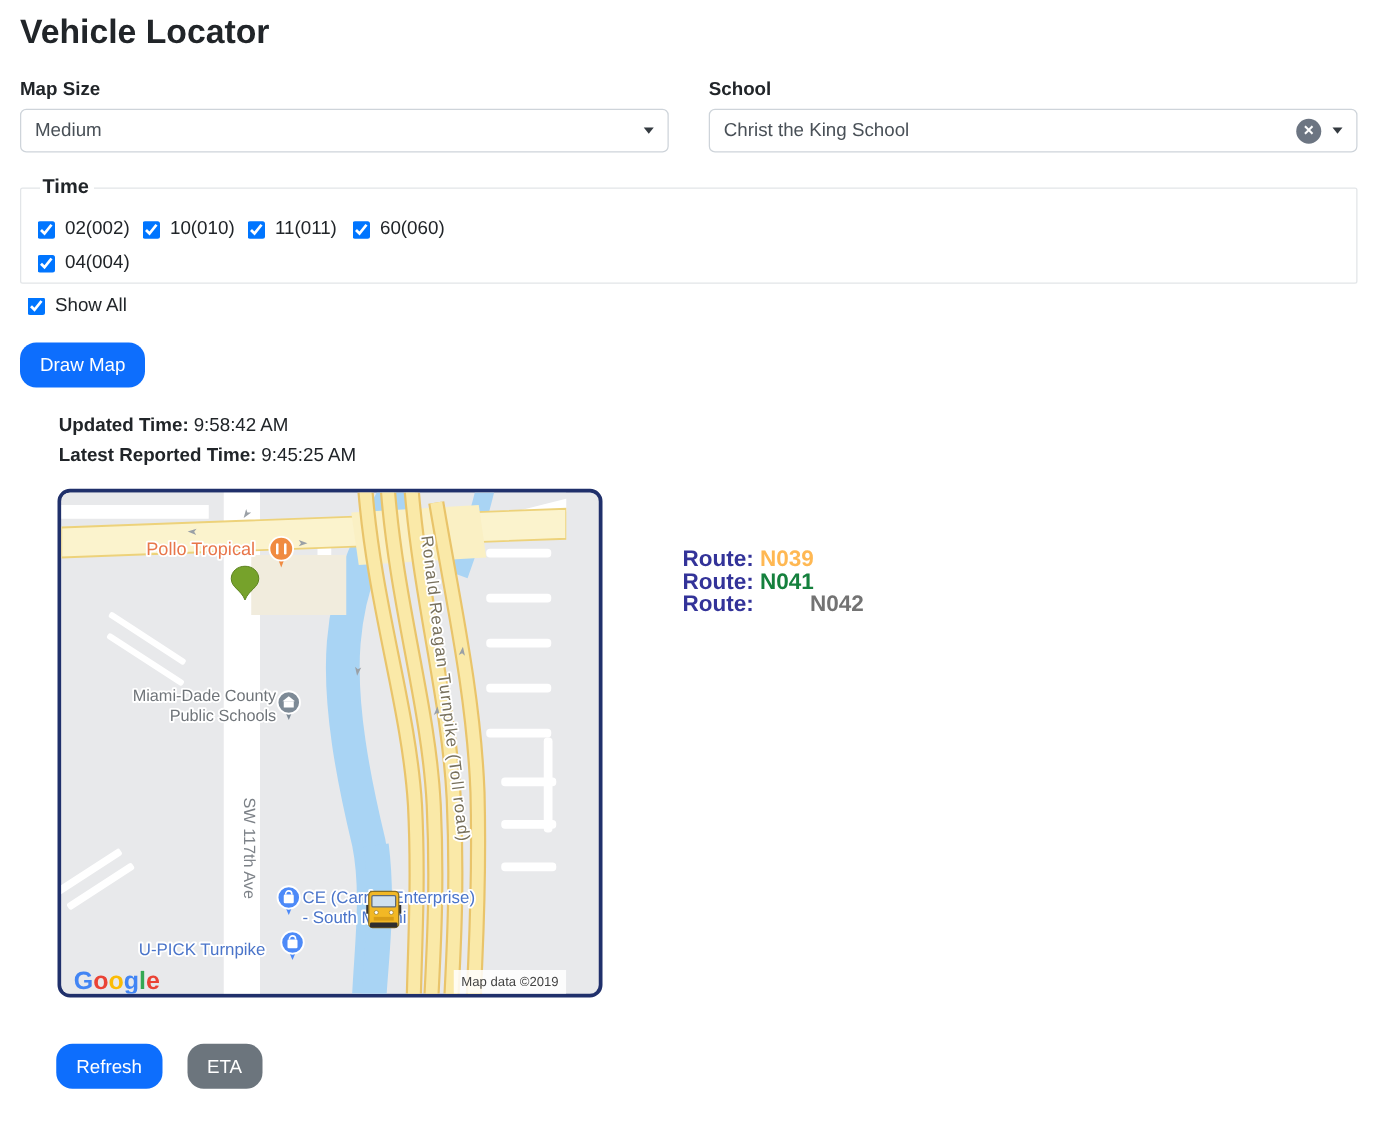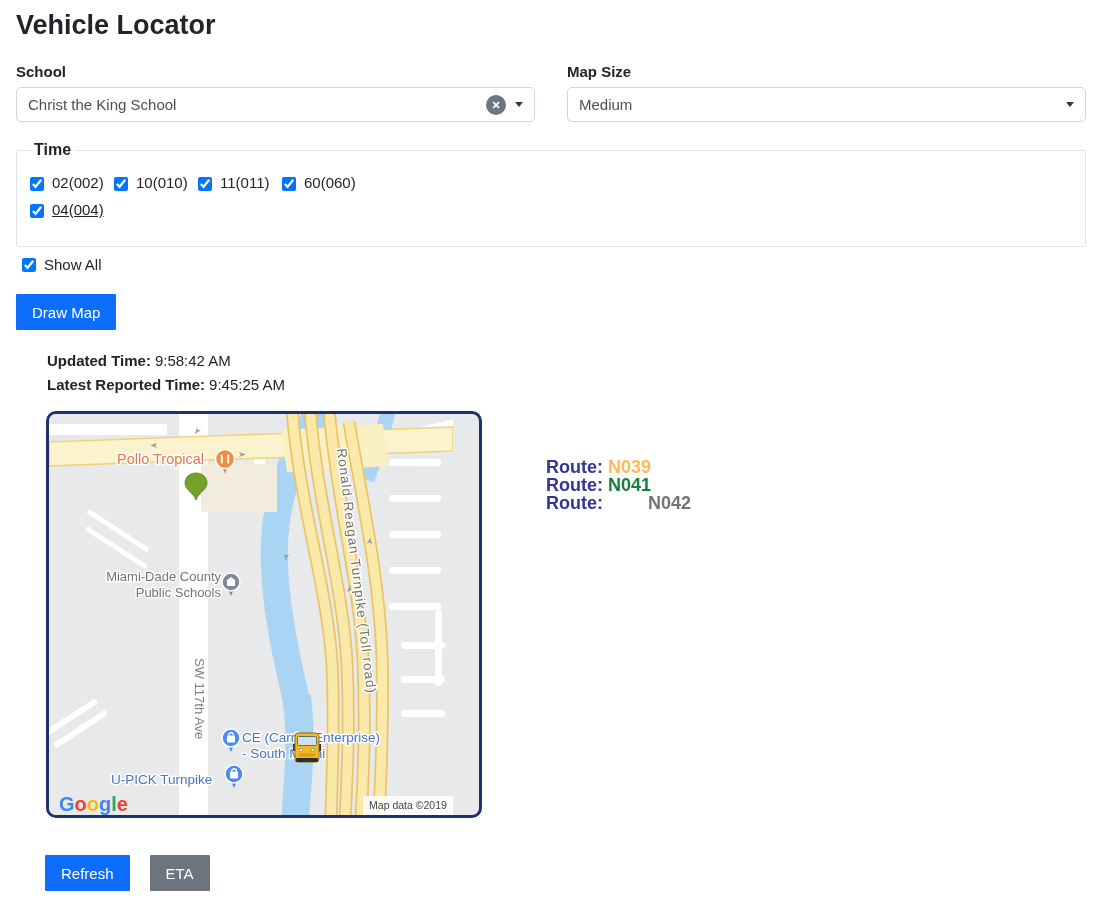--- a/index.html
+++ b/index.html
@@ -36,26 +36,26 @@
   }
   .select-mock { justify-content:space-between; cursor:pointer; }
   fieldset.route-fieldset {
     border:1px solid #e2e5e8; border-radius:2px;
     margin:19px 0 0 0; padding:13px 12px 8px 13px;
   }
   fieldset.route-fieldset legend {
     font-size:16px; font-weight:700; padding:0 4px 0 2px; margin-left:2px; width:auto;
   }
   .cb-row { margin:2px 0 10px 0; display:flex; }
-  .cb-row:last-child { margin-bottom:20px;text-decoration:underline; }
+  .cb-row:last-child { margin-bottom:0; }
   .cb-item { display:inline-flex; align-items:flex-end; font-size:15px; width:84px; }
   .cb-item input, .show-all input { width:14px; height:14px; margin:0 8px 0 0; }
   .show-all { display:flex; align-items:center; font-size:15px; margin:9px 0 0 6px; }
   .btn {
-    border:none; border-radius:1px; font-size:15px; padding:0 16px; height:36px;
+    border:none; border-radius:13px; font-size:15px; padding:0 16px; height:36px;
     font-family:"Liberation Sans", sans-serif; cursor:pointer; color:#fff;
   }
   .btn-primary { background:#0d6efd; }
   .btn-secondary { background:#6c757d; }
   .draw-map-wrap { margin-top:21px; }
   .status-block { margin:19px 0 0 31px; font-size:15px; line-height:24px; color:#212529; }
   .status-line b { font-weight:700; margin-right:4px; }
   .map-row { display:flex; align-items:flex-start; margin-top:14px; }
   .map-frame {
     width:436px; height:407px; border:3px solid #20306b; border-radius:10px;
@@ -70,34 +70,34 @@
   text { font-family:"Liberation Sans", sans-serif; }
   .halo { paint-order:stroke; stroke:#ffffff; stroke-width:3px; stroke-linejoin:round; }
 </style>
 </head>
 <body>
 
 <h1 class="page-title">Vehicle Locator</h1>
 
 <div class="form-row">
   <div class="form-col">
+    <label class="field-label">Map Size</label>
+    <div class="select-mock">
+      <span>Medium</span>
+      <span class="caret-down"></span>
+    </div>
+  </div>
+  <div class="form-col">
     <label class="field-label">School</label>
     <div class="combo">
       <span class="combo-text">Christ the King School</span>
       <span class="combo-right">
         <span class="clear-btn">✕</span>
         <span class="caret-down"></span>
       </span>
-    </div>
-  </div>
-  <div class="form-col">
-    <label class="field-label">Map Size</label>
-    <div class="select-mock">
-      <span>Medium</span>
-      <span class="caret-down"></span>
     </div>
   </div>
 </div>
 
 <fieldset class="route-fieldset">
   <legend>Time</legend>
   <div class="cb-row">
     <label class="cb-item">
       <input type="checkbox" checked="true" style="">
       <span>02(002)</span>

